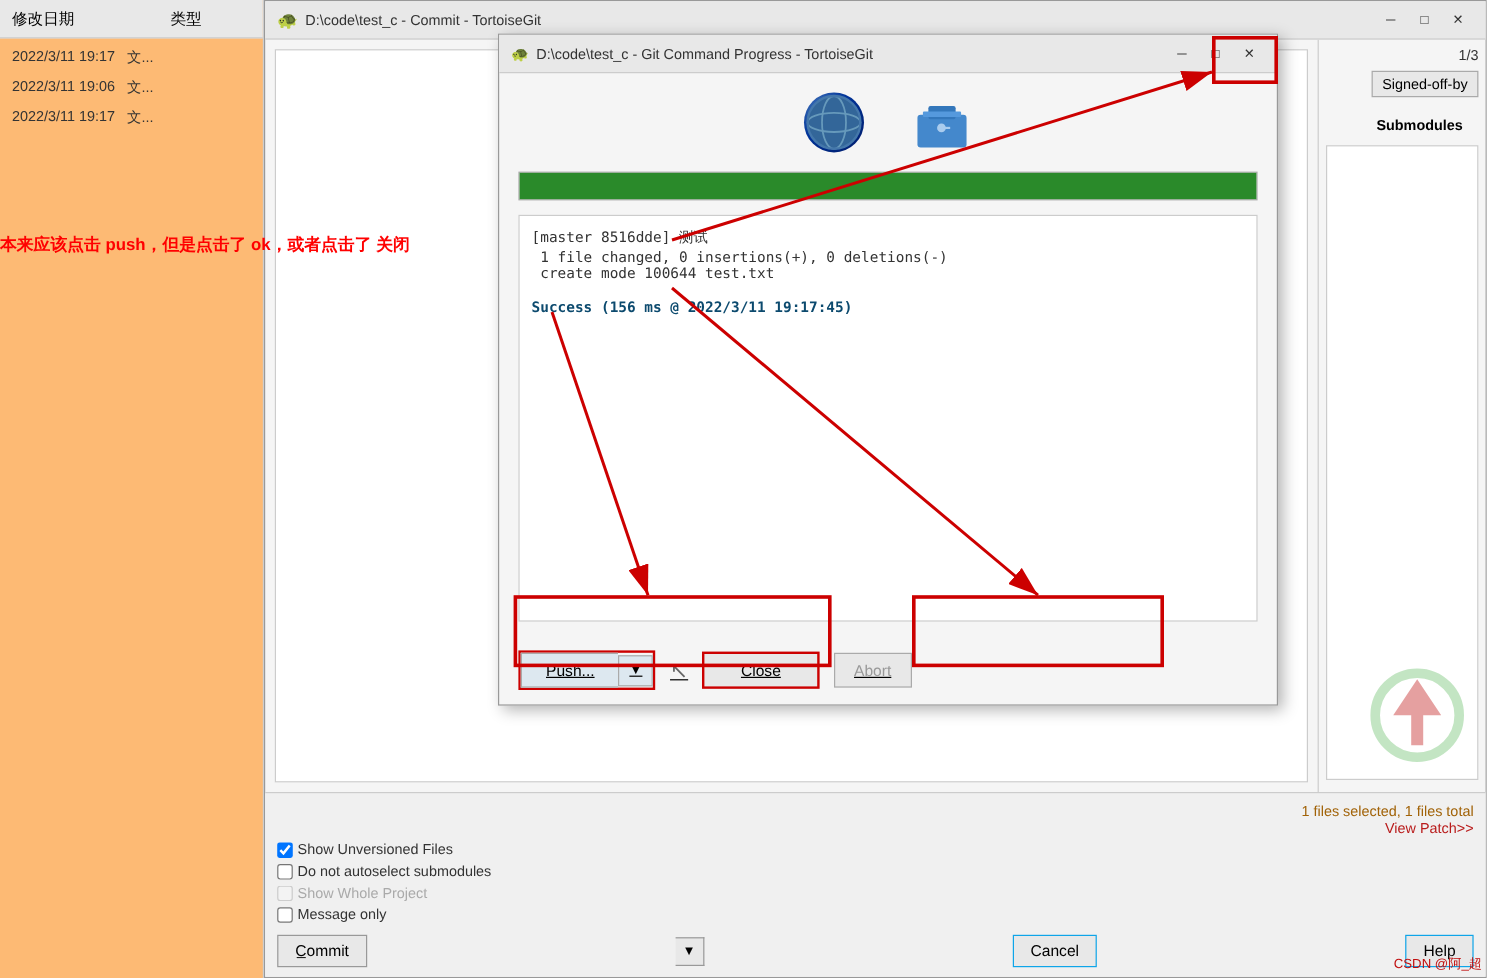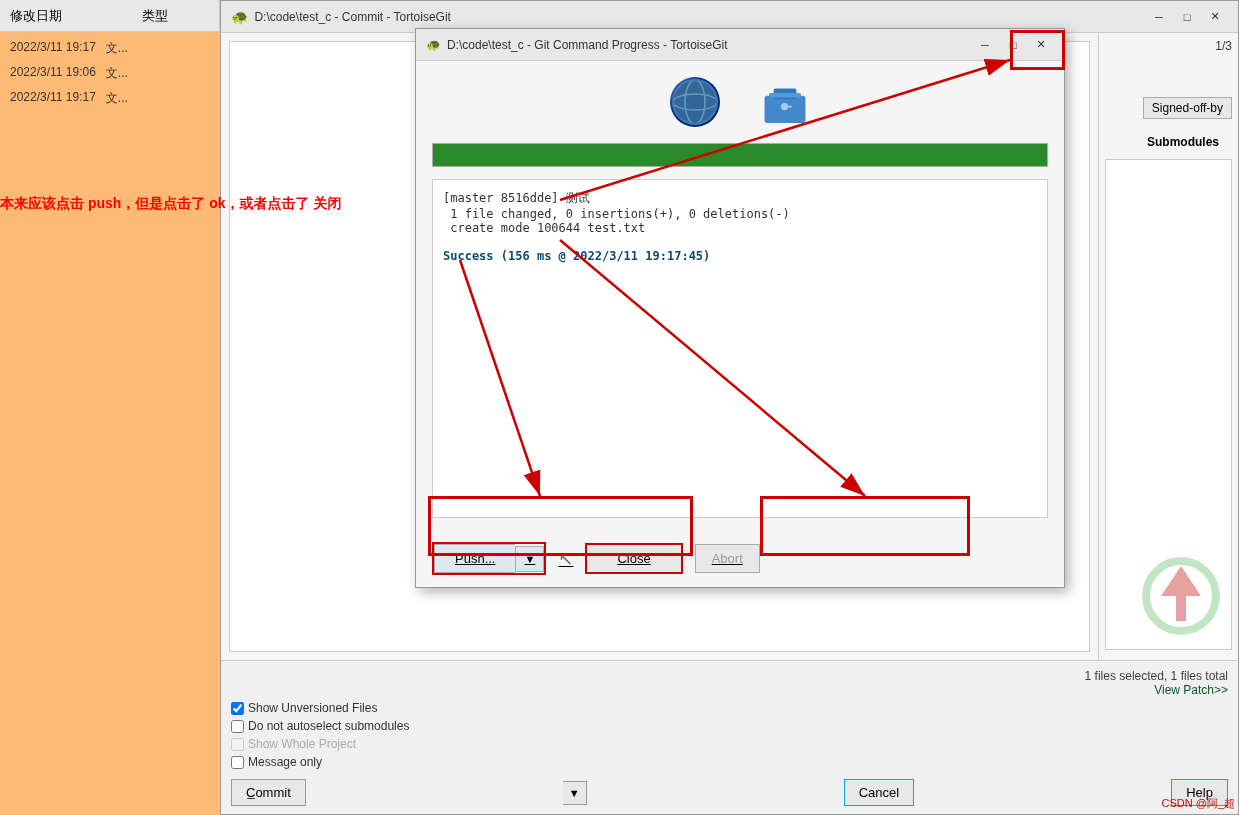--- a/index.html
+++ b/index.html
@@ -145,26 +145,26 @@
     .btn-cancel, .btn-help {
       background: #e8e8e8;
       border: 1px solid #0ea5e9;
       padding: 5px 14px;
       cursor: pointer;
       font-size: 13px;
     }
 
     .files-selected-info {
       font-size: 12px;
-      color: #404040;
+      color: #a16207;
       text-align: center;
     }
 
     .view-patch-link {
-      color: #14532d;
+      color: #b91c1c;
       font-size: 12px;
       cursor: pointer;
       text-align: right;
     }
 
     
     .progress-dialog {
       position: absolute;
       top: 28px;
       left: 415px;
@@ -345,21 +345,20 @@
       opacity: 0.5;
     }
 
     .signed-off-btn {
       background: #e8e8e8;
       border: 1px solid #aaa;
       padding: 3px 8px;
       font-size: 12px;
       cursor: pointer;
       align-self: flex-end;
-      margin-top: 38px;
     }
 
     .page-indicator {
       color: #333;
       font-size: 12px;
       text-align: right;
     }
 
     .commit-window-main {
       display: flex;

